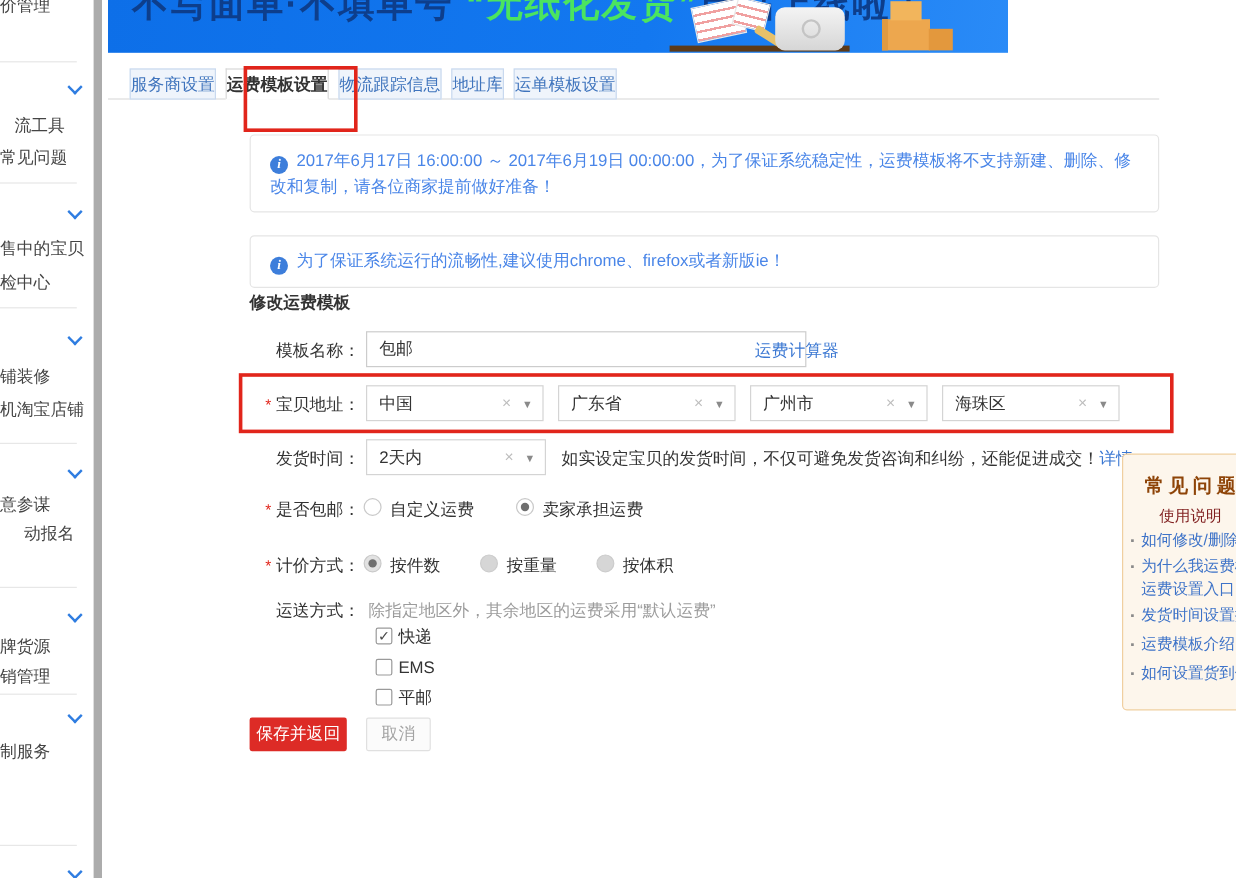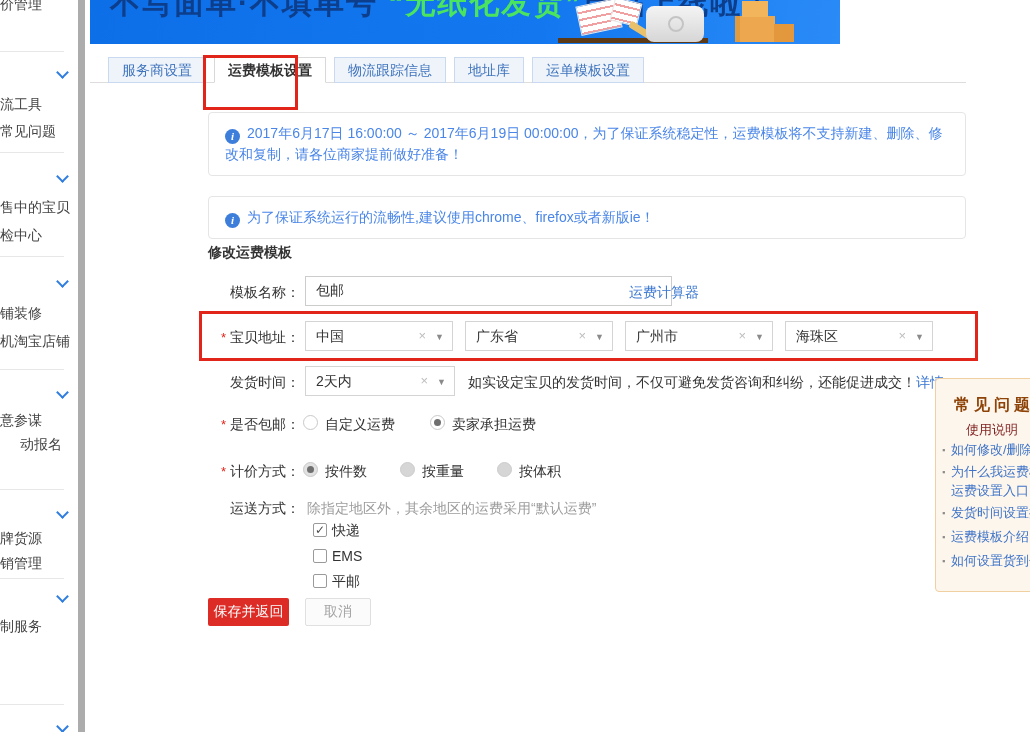--- a/index.html
+++ b/index.html
@@ -15,21 +15,21 @@
   .scrollbar { position:absolute; left:78px; top:0; width:7px; height:732px; background:#acacac; }
 
   
   .banner { position:absolute; left:90px; top:0; width:750px; height:44px; overflow:hidden; cursor:pointer;
             background:linear-gradient(100deg,#0d6fe8 0%,#1378f0 60%,#2a8bf7 100%); }
   .banner-headline { position:absolute; left:20px; top:-17px; font-size:30px; font-weight:bold; letter-spacing:2px; white-space:nowrap; color:#0d3e8c; }
   .banner-headline .hl { color:#4be45f; }
 
   
   .tabs { position:absolute; left:108px; top:57px; display:flex; gap:8px; z-index:2; }
-  .tab { height:26px; line-height:24px; padding:0 13px; font-size:14px; background:#eff4fb; border:1px solid #c9d9ef; color:#3f74bd; cursor:pointer; white-space:nowrap; }
+  .tab { height:26px; line-height:24px; padding:0 0; font-size:14px; background:#eff4fb; border:1px solid #c9d9ef; color:#3f74bd; cursor:pointer; white-space:nowrap; }
   .tab.active { background:#fff; border-color:#d8d8d8; border-bottom-color:#fff; color:#333; font-weight:bold; }
   .content-topline { position:absolute; left:90px; top:82px; width:876px; height:1px; background:#ddd; z-index:1; }
 
   .anno { position:absolute; border:3px solid #e1251b; z-index:10; }
 
   
   .notice { position:absolute; left:208px; width:758px; border:1px solid #e5e5e5; border-radius:4px; padding:10px 16px; font-size:14px; line-height:21px; color:#4a86e8; background:#fff; }
   .info-i { display:inline-block; width:15px; height:15px; border-radius:50%; background:#3d7edb; color:#fff; font-size:11px; font-weight:bold; font-style:italic; text-align:center; line-height:15px; margin-right:7px; vertical-align:-2px; font-family:"Liberation Serif","DejaVu Serif",serif; }
 
   
@@ -43,21 +43,21 @@
   .dd .caret { position:absolute; right:8px; top:1px; color:#8a8a8a; font-size:9px; }
   .hint { position:absolute; font-size:14px; color:#333; white-space:nowrap; }
   .hint-gray { color:#9c9c9c; }
   .radio { position:absolute; width:15px; height:15px; border:1px solid #c9c9c9; border-radius:50%; background:#fff; cursor:pointer; }
   .radio.checked::after { content:""; position:absolute; left:3px; top:3px; width:7px; height:7px; border-radius:50%; background:#6f6f6f; }
   .radio.checked-gray { background:#e2e2e2; }
   .radio.disabled { background:#d6d6d6; border-color:#cccccc; }
   .opt-label { position:absolute; font-size:14px; color:#333; white-space:nowrap; }
   .checkbox { position:absolute; width:14px; height:14px; border:1px solid #9a9a9a; border-radius:2px; background:#fff; font-size:12px; line-height:12px; text-align:center; color:#4a4a4a; font-weight:bold; cursor:pointer; }
   .btn-save { position:absolute; left:208px; top:598px; width:81px; height:28px; background:#dd2b26; color:#fff; border:none; border-radius:2px; font-size:14px; cursor:pointer; font-family:inherit; }
-  .btn-cancel { position:absolute; left:305px; top:598px; width:66px; height:28px; background:#fbfbfb; color:#a3a3a3; border:1px solid #e0e0e0; border-radius:2px; font-size:14px; cursor:pointer; font-family:inherit; }
+  .btn-cancel { position:absolute; left:305px; top:598px; width:54px; height:28px; background:#fbfbfb; color:#a3a3a3; border:1px solid #e0e0e0; border-radius:2px; font-size:14px; cursor:pointer; font-family:inherit; }
 
   
   .faq { position:absolute; left:935px; top:378px; width:150px; height:214px; background:#fdf6ec; border:1px solid #f0cfa0; border-radius:4px; overflow:hidden; }
   .faq-title { position:absolute; left:18px; top:16px; font-size:16px; font-weight:bold; color:#8e4408; letter-spacing:4px; white-space:nowrap; }
   .faq-usage { position:absolute; left:30px; top:42px; font-size:13px; color:#7f1d1d; cursor:pointer; white-space:nowrap; }
   .faq-item { position:absolute; font-size:13px; color:#3e73c8; cursor:pointer; white-space:nowrap; }
   .faq-bullet { position:absolute; font-size:9px; color:#8a8a8a; }
 
   
   .tbl { position:absolute; left:468px; top:38px; width:150px; height:5px; background:#5d3a17; }
@@ -73,21 +73,21 @@
 </head>
 <body>
 
 <div class="screen">
 
   <div class="abs" style="left:0;top:0;width:77px;height:732px;background:#fff;">
     <div class="side-item" style="top:-4px;">价管理</div>
 
     <div class="side-divider" style="top:51px;"></div>
     <span class="chev" style="top:68px;"></span>
-    <div class="side-item" style="top:96px;">流工具</div>
+    <div class="side-item" style="top:96px;padding-left:12px;">流工具</div>
     <div class="side-item" style="top:123px;">常见问题</div>
 
     <div class="side-divider" style="top:152px;"></div>
     <span class="chev" style="top:172px;"></span>
     <div class="side-item" style="top:199px;">售中的宝贝</div>
     <div class="side-item" style="top:227px;">检中心</div>
 
     <div class="side-divider" style="top:256px;"></div>
     <span class="chev" style="top:277px;"></span>
     <div class="side-item" style="top:305px;">铺装修</div>

